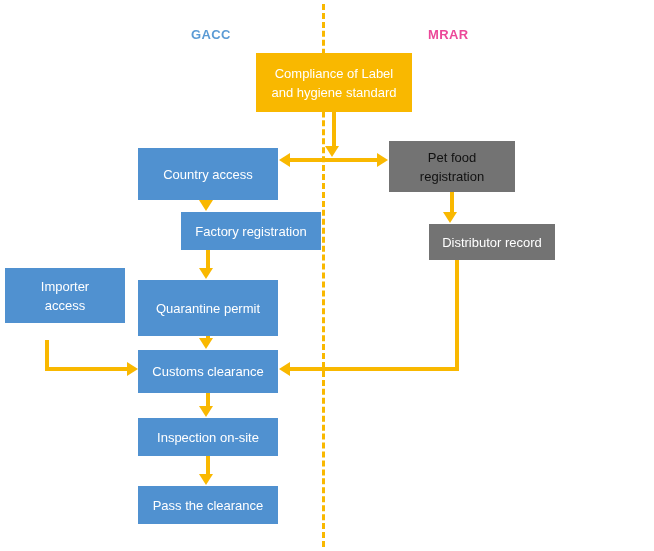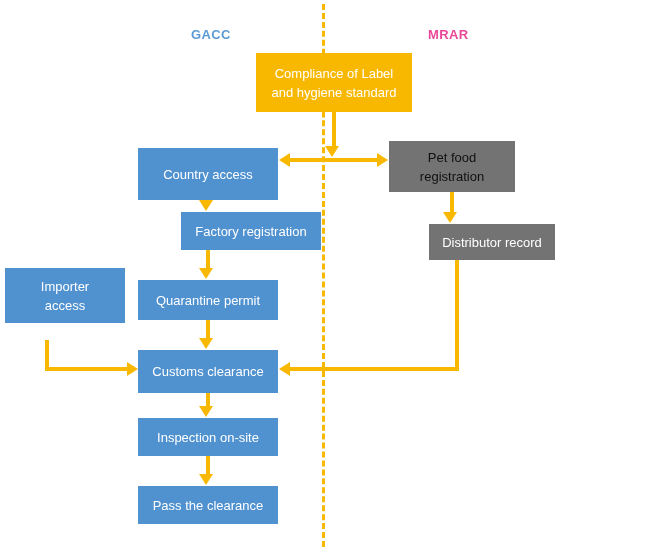--- a/index.html
+++ b/index.html
@@ -61,21 +61,21 @@
   .node.green  { background: #737373; }
   .node.orange { background: #f9b800; }
   .node.darktext { color: #111111; }
 
   
   #node-compliance      { left: 256px; top: 53px;  width: 156px; height: 59px; }
   #node-country-access  { left: 138px; top: 141px; width: 140px; height: 52px; margin-top: 7px; }
   #node-pet-food        { left: 389px; top: 141px; width: 126px; height: 51px; }
   #node-factory-reg     { left: 138px; top: 212px; width: 140px; height: 38px; margin-left: 43px; }
   #node-distributor     { left: 389px; top: 224px; width: 126px; height: 36px; margin-left: 40px; }
-  #node-quarantine      { left: 138px; top: 280px; width: 140px; height: 40px; }
+  #node-quarantine      { left: 138px; top: 280px; width: 140px; height: 56px; }
   #node-importer        { left: 5px;   top: 268px; width: 120px; height: 55px; }
   #node-customs         { left: 138px; top: 350px; width: 140px; height: 43px; }
   #node-inspection      { left: 138px; top: 418px; width: 140px; height: 38px; }
   #node-pass            { left: 138px; top: 486px; width: 140px; height: 38px; }
 
   
   .conn {
     position: absolute;
     background: #f9b800;
   }

